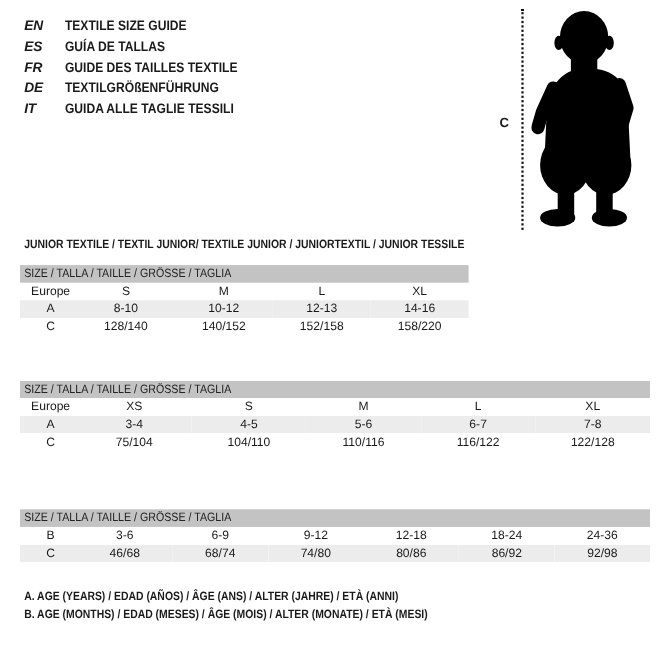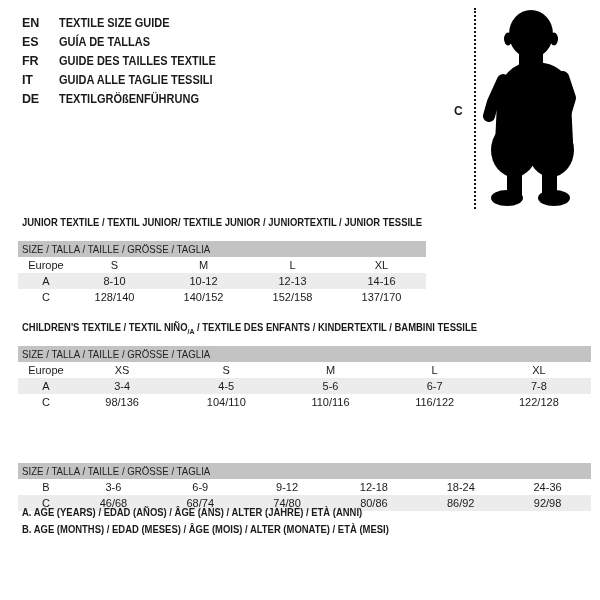--- a/index.html
+++ b/index.html
@@ -4,64 +4,64 @@
 <style>
   * { margin:0; padding:0; box-sizing:border-box; }
   html,body { background:#fff; }
   .page {
     position:relative; width:600px; height:600px; background:#ffffff;
     font-family:"Liberation Sans", sans-serif; color:#1a1a1a; overflow:hidden;
   }
   
   .lang-list { position:absolute; left:22px; top:14px; }
   .lang-row { display:flex; font-weight:bold; font-size:12.5px; line-height:19px; }
-  .lang-code { width:37px; letter-spacing:-0.2px; }
+  .lang-code { width:37px; letter-spacing:-0.2px;font-style:italic; }
   .condense { display:inline-block; transform:scaleX(0.86); transform-origin:0 50%; white-space:nowrap; }
   .condense-88 { display:inline-block; transform:scaleX(0.88); transform-origin:0 50%; white-space:nowrap; }
   
   .height-line { position:absolute; left:474px; top:8px; height:201px; width:0; border-left:2px dotted #111; }
   .height-label { position:absolute; left:454px; top:104px; font-weight:bold; font-size:12px; }
   .baby-svg { position:absolute; left:483px; top:2px; }
   
   .sec-title { position:absolute; font-weight:bold; font-size:11px; white-space:nowrap; line-height:16.5px;text-decoration:underline; }
   .sec-title sub { font-size:8px; }
   
   table.tbl { position:absolute; border-collapse:collapse; table-layout:fixed; font-size:11px; color:#1a1a1a; }
   table.tbl td { height:16px; line-height:16px; padding:0; text-align:center; overflow:hidden; white-space:nowrap; }
   table.tbl td.lbl { text-align:center; padding-left:4px; }
   table.tbl td.bar { background:#c3c3c3; text-align:left; padding-left:4px; color:#222; }
   table.tbl tr.alt td { background:#ececec; }
   
-  .notes { position:absolute; left:22px; top:504px; font-weight:bold; font-size:11px; line-height:17.3px; }
+  .notes { position:absolute; left:22px; top:534px; font-weight:bold; font-size:11px; line-height:17.3px; }
 </style>
 </head>
 <body>
 
 <div class="page">
 
   <div class="lang-list">
     <div class="lang-row">
       <span class="lang-code">EN</span>
       <span class="condense-88">TEXTILE SIZE GUIDE</span>
     </div>
     <div class="lang-row">
       <span class="lang-code">ES</span>
       <span class="condense-88">GUÍA DE TALLAS</span>
     </div>
     <div class="lang-row">
       <span class="lang-code">FR</span>
       <span class="condense-88">GUIDE DES TAILLES TEXTILE</span>
     </div>
     <div class="lang-row">
+      <span class="lang-code">DE</span>
+      <span class="condense-88">TEXTILGRÖßENFÜHRUNG</span>
+    </div>
+    <div class="lang-row">
       <span class="lang-code">IT</span>
       <span class="condense-88">GUIDA ALLE TAGLIE TESSILI</span>
-    </div>
-    <div class="lang-row">
-      <span class="lang-code">DE</span>
-      <span class="condense-88">TEXTILGRÖßENFÜHRUNG</span>
     </div>
   </div>
 
   <div class="height-line"></div>
   <span class="height-label">C</span>
   <svg class="baby-svg" width="112" height="208" viewBox="0 0 112 208" aria-hidden="true">
     <g fill="#000000">
       <ellipse cx="48" cy="32" rx="22" ry="24"></ellipse>
       <ellipse cx="25" cy="37" rx="4" ry="6.5"></ellipse>
       <ellipse cx="71" cy="37" rx="4" ry="6.5"></ellipse>
@@ -108,28 +108,25 @@
       <td>8-10</td>
       <td>10-12</td>
       <td>12-13</td>
       <td>14-16</td>
     </tr>
     <tr>
       <td class="lbl">C</td>
       <td>128/140</td>
       <td>140/152</td>
       <td>152/158</td>
-      <td>137/170</td>
+      <td>158/220</td>
     </tr>
   </tbody>
     </table>
 
-  <div class="sec-title" style="left:22px; top:319px;">
-    <span class="condense"><span>CHILDREN'S TEXTILE / TEXTIL NIÑO</span><sub>/A</sub><span> / TEXTILE DES ENFANTS / KINDERTEXTIL / BAMBINI TESSILE</span></span>
-  </div>
   <table class="tbl" style="left:18px; top:346px; width:573px;">
     <colgroup>
         <col style="width:52px">
         <col>
         <col>
         <col>
         <col>
         <col>
       </colgroup>
     <tbody>
@@ -149,21 +146,21 @@
     <tr class="alt">
       <td class="lbl">A</td>
       <td>3-4</td>
       <td>4-5</td>
       <td>5-6</td>
       <td>6-7</td>
       <td>7-8</td>
     </tr>
     <tr>
       <td class="lbl">C</td>
-      <td>98/136</td>
+      <td>75/104</td>
       <td>104/110</td>
       <td>110/116</td>
       <td>116/122</td>
       <td>122/128</td>
     </tr>
   </tbody>
     </table>
 
   <div class="sec-title" style="left:22px; top:423px;">
   </div>

